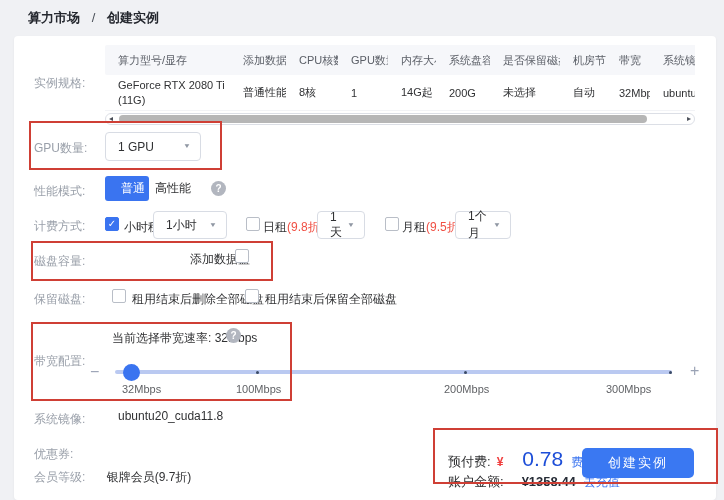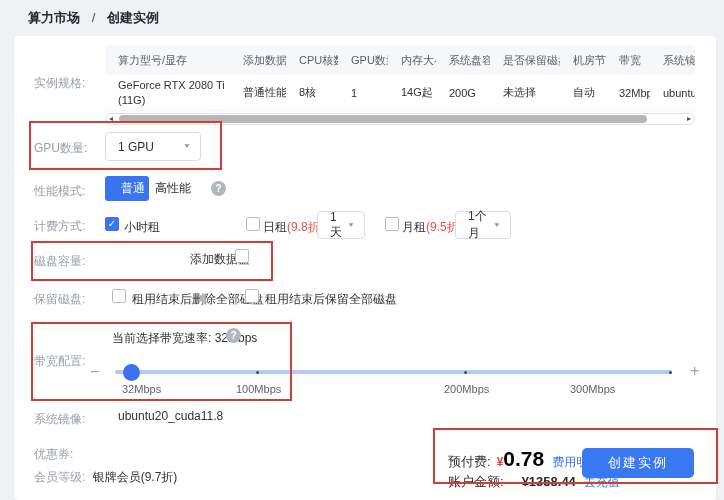--- a/index.html
+++ b/index.html
@@ -67,28 +67,28 @@
   .slider-minus,.slider-plus { position:absolute; font-size:16px; color:#9aa3b5; cursor:pointer; line-height:1; }
   .slider-track { position:absolute; left:101px; top:334px; width:557px; height:4px; background:#bac9f1; border-radius:2px; cursor:pointer; }
   .tickdot { position:absolute; width:3px; height:3px; background:#3b4a66; border-radius:50%; top:335px; }
   .slider-handle { position:absolute; width:17px; height:17px; border-radius:50%; background:#3a74f0; top:328px; left:109px; cursor:grab; }
   .ticklbl { position:absolute; top:347px; font-size:11px; color:#606266; white-space:nowrap; }
 
   .value-text { position:absolute; font-size:12px; color:#303133; white-space:nowrap; }
 
   .member-line { position:absolute; left:20px; top:433px; font-size:12px; white-space:nowrap; }
   .member-line .ml-label { color:#9aa0aa; }
-  .member-line .ml-value { color:#303133; margin-left:4px; }
+  .member-line .ml-value { color:#303133; margin-left:18px; }
 
   
   .pay-row1 { position:absolute; left:434px; top:411px; display:flex; align-items:baseline; white-space:nowrap; }
   .pay-row2 { position:absolute; left:434px; top:437px; display:flex; align-items:baseline; white-space:nowrap; }
   .pay-label { font-size:13px; color:#303133; }
   .pay-yen { font-size:12px; font-weight:bold; color:#f03e3e; margin-left:6px; }
-  .pay-amount { font-size:21px; font-weight:bold; color:#000000; }
+  .pay-amount { font-size:21px; font-weight:normal; color:#1d4ed8;margin-left:19px; }
   .pay-link { font-size:12px; color:#3a74f0; margin-left:8px; cursor:pointer; }
   .pay-balance { font-size:13px; font-weight:bold; color:#262c36; margin-left:18px; }
   .create-btn { position:absolute; left:568px; top:412px; width:112px; height:30px; background:#3a78f2; border:none;
                 border-radius:5px; color:#fff; font-size:13px; letter-spacing:2px; cursor:pointer;
                 font-family:"Liberation Sans","DejaVu Sans",sans-serif; }
 
   
   .anno { position:absolute; border:2px solid #cf3f35; pointer-events:none; }
   .anno1 { left:29px;  top:121px; width:193px; height:49px; }
   .anno2 { left:31px;  top:241px; width:242px; height:40px; }
@@ -155,20 +155,24 @@
   </div>
 
   <div class="seg on" style="left:91px; top:140px; width:44px;">普通</div>
   <div class="seg off" style="left:135px; top:140px; width:48px;">高性能</div>
   <div class="help" style="left:197px; top:145px;">?</div>
 
   <div class="cb checked" style="left:91px; top:181px;">
     <span class="mark">✓</span>
   </div>
   <span class="opt-text" style="left:110px; top:183px;">小时租</span>
+  <div class="dd" style="left:139px; top:175px; width:74px; height:28px;">
+    <span>1小时</span>
+    <span class="caret">▼</span>
+  </div>
 
   <div class="cb" style="left:232px; top:181px;"></div>
   <span class="opt-text" style="left:249px; top:183px;"><span>日租</span><span class="discount">(9.8折)</span></span>
   <div class="dd" style="left:303px; top:175px; width:48px; height:28px;">
     <span>1天</span>
     <span class="caret">▼</span>
   </div>
 
   <div class="cb" style="left:371px; top:181px;"></div>
   <span class="opt-text" style="left:388px; top:183px;"><span>月租</span><span class="discount">(9.5折)</span></span>
@@ -192,21 +196,21 @@
   <div class="slider-track"></div>
   <div class="tickdot" style="left:242px;"></div>
   <div class="tickdot" style="left:450px;"></div>
   <div class="tickdot" style="left:655px;"></div>
   <div class="slider-handle"></div>
   <span class="slider-plus" style="left:676px; top:327px;">+</span>
 
   <span class="ticklbl" style="left:108px;">32Mbps</span>
   <span class="ticklbl" style="left:222px;">100Mbps</span>
   <span class="ticklbl" style="left:430px;">200Mbps</span>
-  <span class="ticklbl" style="left:556px;">300Mbps</span>
+  <span class="ticklbl" style="left:592px;">300Mbps</span>
 
   <span class="value-text" style="left:104px; top:373px;">ubuntu20_cuda11.8</span>
 
 
   <div class="member-line">
     <span class="ml-label">会员等级:</span>
     <span class="ml-value">银牌会员(9.7折)</span>
   </div>
 
   <div class="pay-row1">

